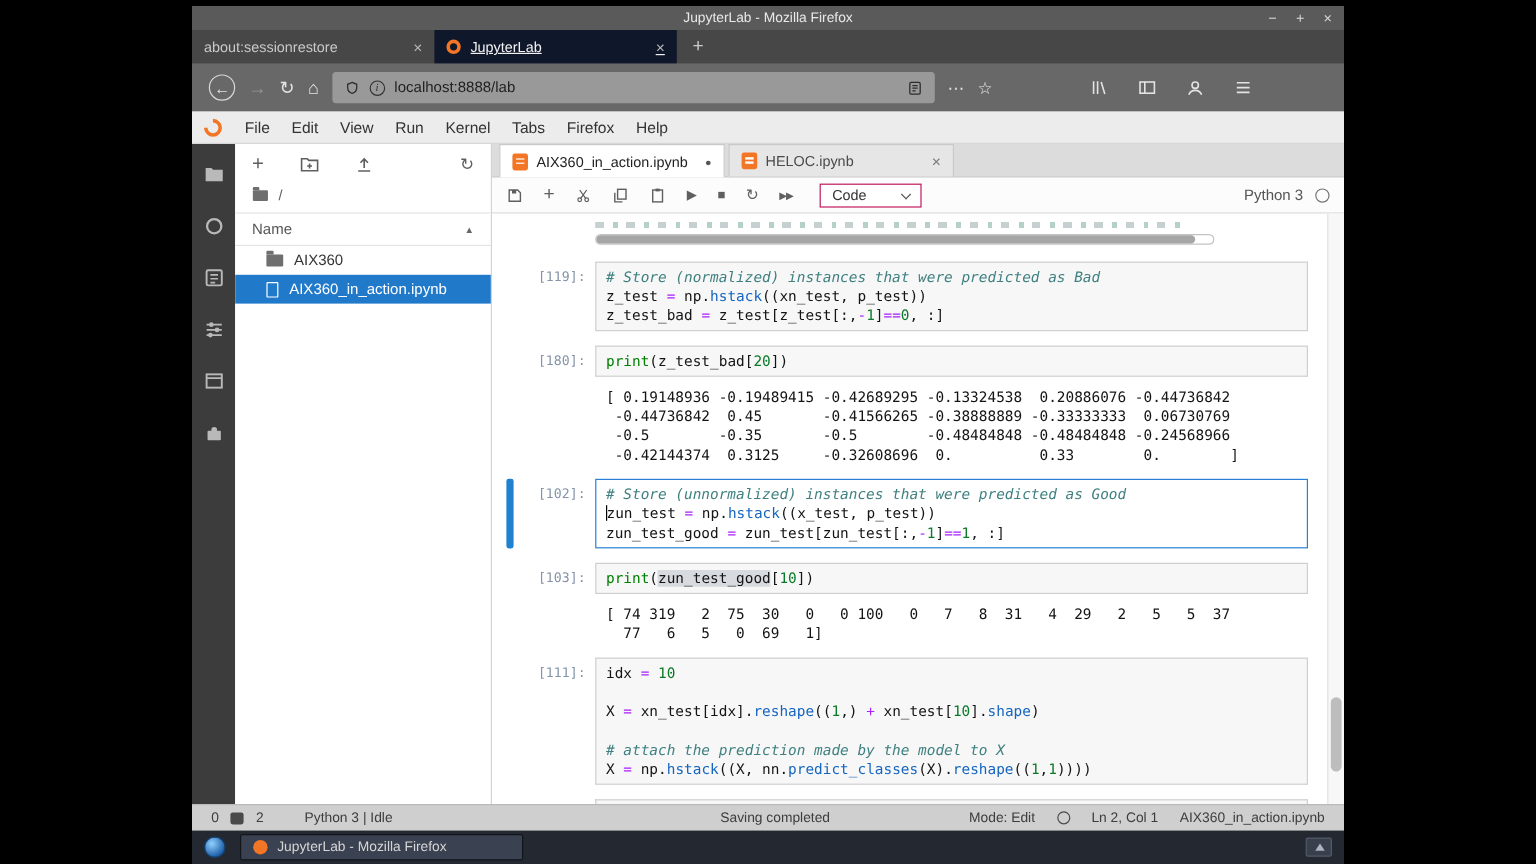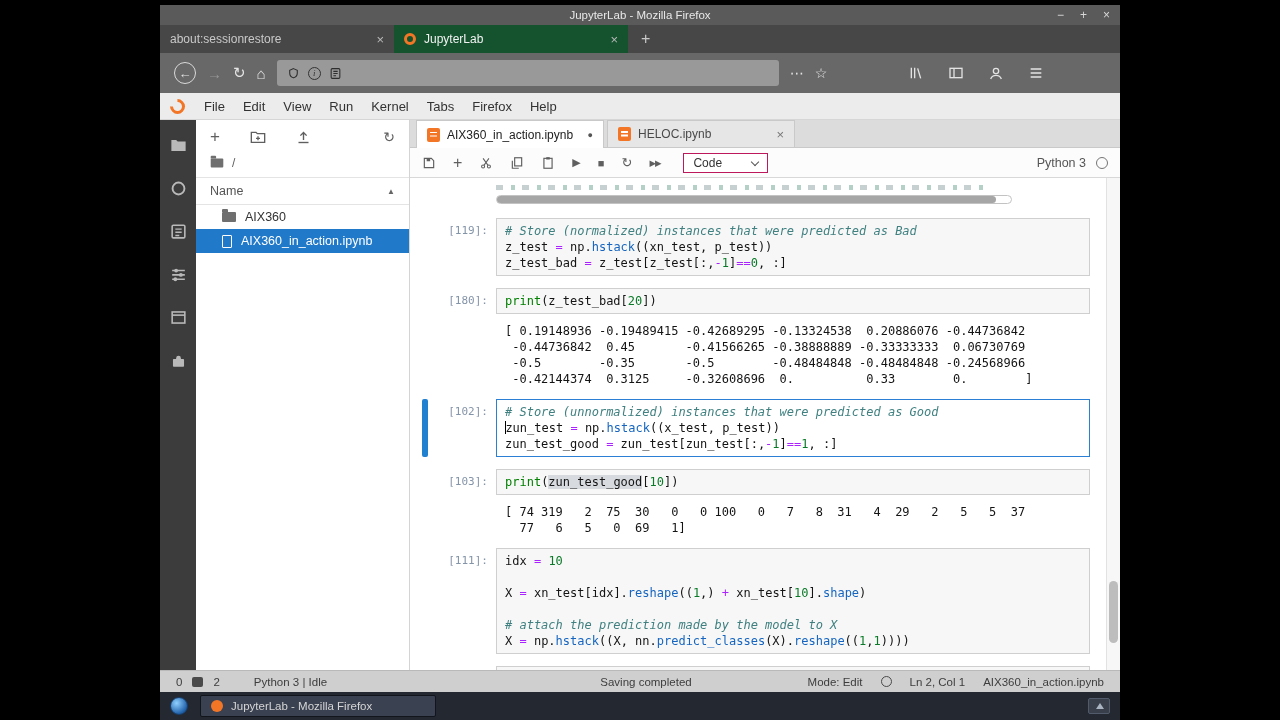--- a/index.html
+++ b/index.html
@@ -10,23 +10,23 @@
 
   
   .titlebar { height:20px; background:#5a5a5a; color:#e8e8e8; display:flex;
               align-items:center; justify-content:center; font-size:11.5px; position:relative; flex:none; }
   .win-controls { position:absolute; right:10px; top:0; bottom:0; display:flex; gap:16px;
                   align-items:center; color:#d8d8d8; font-size:12px; }
   .win-controls span { cursor:default; }
 
   .tabbar { height:28px; background:#474747; display:flex; align-items:stretch; flex:none; }
   .fftab { display:flex; align-items:center; gap:8px; padding:0 10px; font-size:12px;
-           color:#c9c9c9; width:234px; }
+           color:#c9c9c9; width:202px; }
   .fftab .label { flex:1; overflow:hidden; white-space:nowrap; text-overflow:ellipsis; }
-  .fftab.active { background:#14532d; color:#f2f2f2; }
+  .fftab.active { background:#0f172a; color:#f2f2f2;text-decoration:underline; }
   .tabclose { color:#b9b9b9; font-size:13px; }
   .favicon.jup { width:12px; height:12px; border-radius:50%; border:3px solid #f37626; flex:none; }
   .ff-newtab { color:#c9c9c9; padding:0 13px; display:flex; align-items:center; font-size:16px; }
 
   .navbar { height:40px; background:#686868; display:flex; align-items:center; gap:11px;
             padding:0 14px; color:#e3e3e3; flex:none; }
   .circle-btn { width:22px; height:22px; border:1.5px solid #d9d9d9; border-radius:50%;
                 display:flex; align-items:center; justify-content:center; font-size:13px; flex:none; }
   .nav-btn { font-size:15px; }
   .nav-btn.disabled { color:#979797; }
@@ -184,20 +184,21 @@
   <div class="navbar">
     <div class="circle-btn">←</div>
     <span class="nav-btn disabled">→</span>
     <span class="nav-btn">↻</span>
     <span class="nav-btn">⌂</span>
     <div class="urlbar">
       <svg class="ico" width="13" height="13" viewBox="0 0 24 24">
           <path d="M12 3l7 3v5c0 5-3.5 8-7 9-3.5-1-7-4-7-9V6z" fill="none" stroke="#2e2e2e" stroke-width="2"></path>
         </svg>
       <span class="info-circle">i</span>
+      <span class="url-text">localhost:8888/lab</span>
       <svg class="ico" width="13" height="13" viewBox="0 0 24 24">
           <rect x="4" y="3" width="16" height="18" rx="2" fill="none" stroke="#2e2e2e" stroke-width="2"></rect>
           <path d="M8 8h8M8 12h8M8 16h5" stroke="#2e2e2e" stroke-width="2"></path>
         </svg>
     </div>
     <span class="glyph">⋯</span>
     <span class="glyph">☆</span>
     <div class="nav-right">
       <svg class="ico" width="16" height="16" viewBox="0 0 24 24">
           <path d="M5 4v16M10 4v16M14.5 5l4.5 15" stroke="#e3e3e3" stroke-width="2" fill="none"></path>

